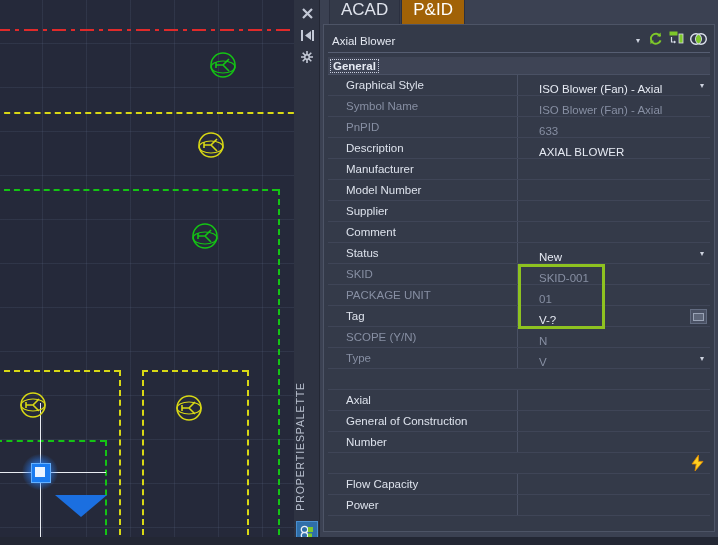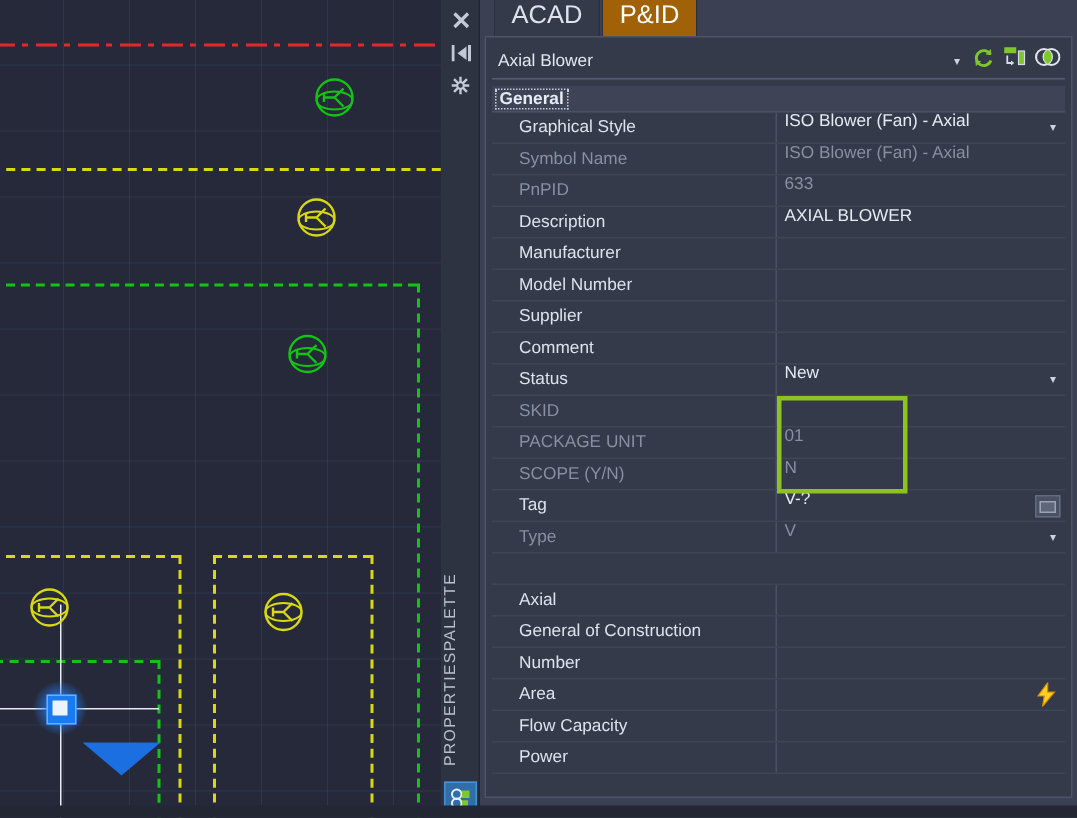--- a/index.html
+++ b/index.html
@@ -136,21 +136,21 @@
   .row { display:flex; height:21px; border-bottom:1px solid #3f4557; }
   .row .lbl {
     width:190px; flex:none;
     font-size:11.5px; color:#dde2ec;
     padding-left:18px; display:flex; align-items:center;
     border-right:1px solid #4a5164;
   }
   .row .val {
     flex:1; position:relative;
     font-size:11.5px; color:#e6eaf3;
-    padding-left:5px; display:flex; align-items:flex-start;
+    padding-left:5px; display:flex; align-items:flex-end;margin-left:16px;
   }
   .row.dim .lbl, .row.dim .val { color:#878fa3; }
   .row .caret {
     position:absolute; right:6px; top:50%; transform:translateY(-50%);
     font-size:8px; color:#cdd2de;
   }
   .row .browse-btn {
     position:absolute; right:3px; top:3px; width:17px; height:15px;
     background:#4a5164; border:1px solid #626b80;
     display:flex; align-items:center; justify-content:center;
@@ -371,43 +371,46 @@
             </div>
             <div class="row">
               <div class="lbl">Status</div>
               <div class="val">
                 <span>New</span>
                 <span class="caret">▾</span>
               </div>
             </div>
             <div class="row dim">
               <div class="lbl">SKID</div>
+              <div class="val">
+                <span>SKID-001</span>
+              </div>
             </div>
             <div class="row dim">
               <div class="lbl">PACKAGE UNIT</div>
               <div class="val">
                 <span>01</span>
-              </div>
-            </div>
-            <div class="row dim">
-              <div class="lbl">SCOPE (Y/N)</div>
-              <div class="val">
-                <span>N</span>
               </div>
             </div>
             <div class="row">
               <div class="lbl">Tag</div>
               <div class="val">
                 <span>V-?</span>
                 <span class="browse-btn">
                   <i></i>
                 </span>
               </div>
             </div>
             <div class="row dim">
+              <div class="lbl">SCOPE (Y/N)</div>
+              <div class="val">
+                <span>N</span>
+              </div>
+            </div>
+            <div class="row dim">
               <div class="lbl">Type</div>
               <div class="val">
                 <span>V</span>
                 <span class="caret">▾</span>
               </div>
             </div>
             <div class="row">
               <div class="val">
                 <span></span>
               </div>
@@ -424,21 +427,20 @@
                 <span></span>
               </div>
             </div>
             <div class="row">
               <div class="lbl">Number</div>
               <div class="val">
                 <span></span>
               </div>
             </div>
             <div class="row">
-              <div class="lbl">Area</div>
               <div class="val">
                 <span></span>
                 <span class="bolt"><svg width="13" height="16" viewBox="0 0 13 16">
                     <path d="M7.5 0 L1 9 L5.2 9 L4 16 L12 6.4 L7.4 6.4 Z" fill="#ffcf21" stroke="#e08a00" stroke-width="0.8"></path>
                   </svg></span>
               </div>
             </div>
             <div class="row">
               <div class="lbl">Flow Capacity</div>
               <div class="val">

